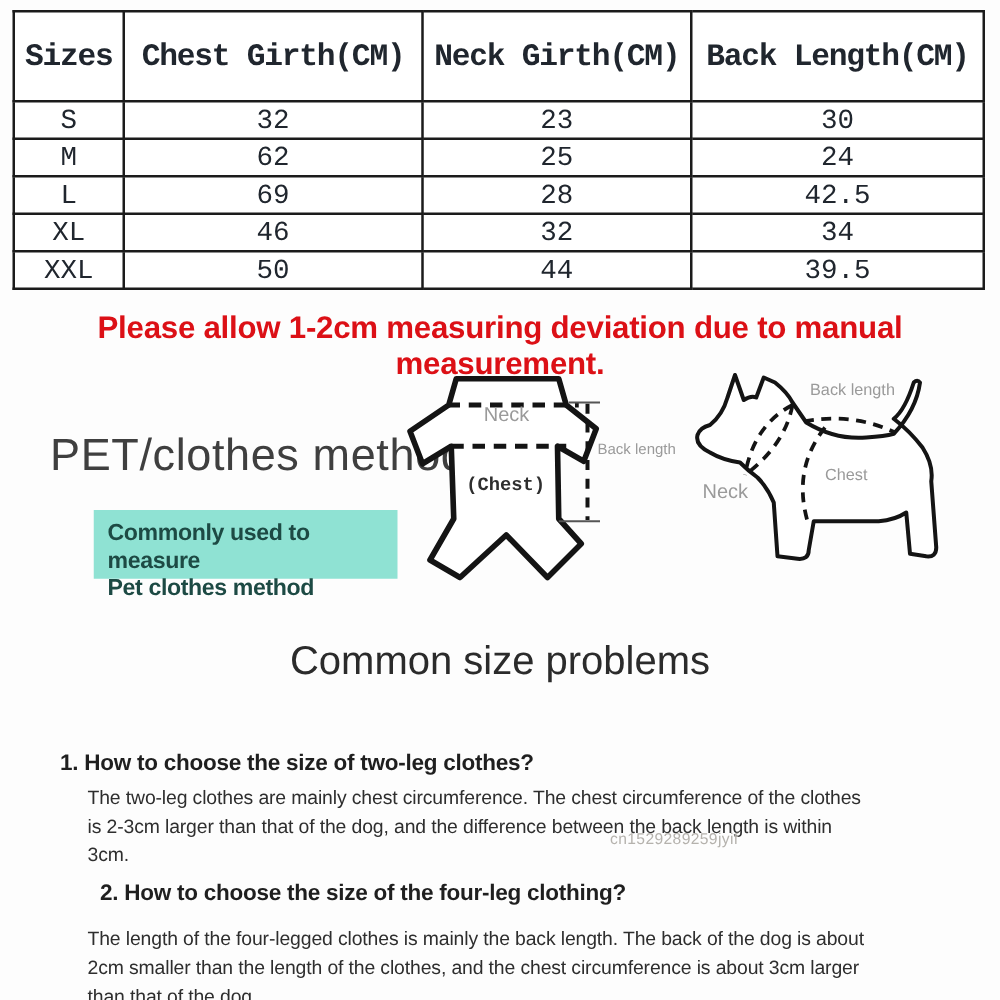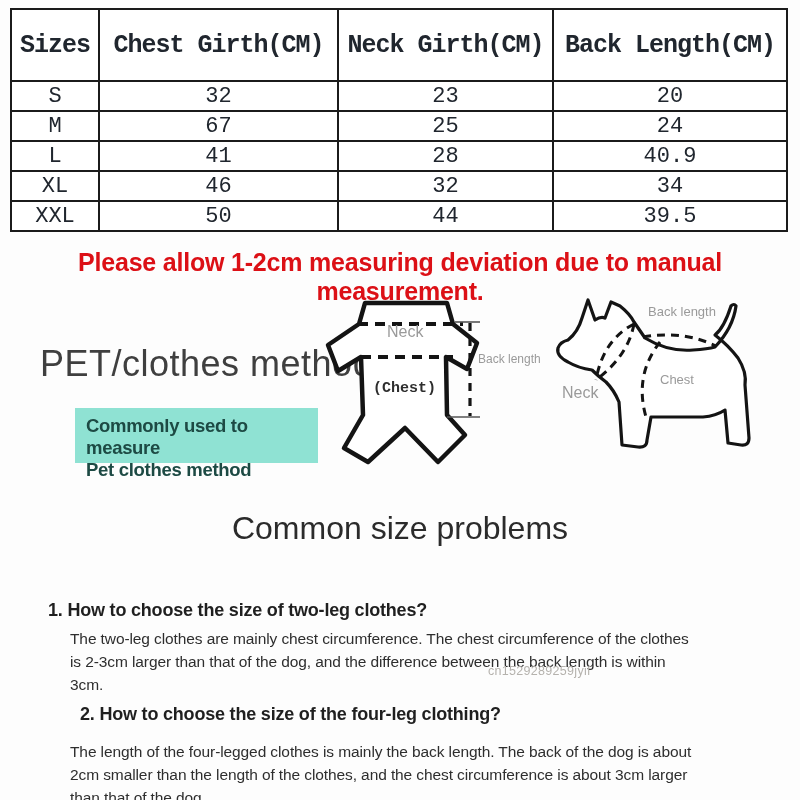--- a/index.html
+++ b/index.html
@@ -92,33 +92,33 @@
         <th>Chest Girth(CM)</th>
         <th>Neck Girth(CM)</th>
         <th>Back Length(CM)</th>
       </tr>
     </thead>
     <tbody>
       <tr>
         <td>S</td>
         <td>32</td>
         <td>23</td>
-        <td>20</td>
+        <td>30</td>
       </tr>
       <tr>
         <td>M</td>
-        <td>67</td>
+        <td>62</td>
         <td>25</td>
         <td>24</td>
       </tr>
       <tr>
         <td>L</td>
-        <td>41</td>
+        <td>69</td>
         <td>28</td>
-        <td>40.9</td>
+        <td>42.5</td>
       </tr>
       <tr>
         <td>XL</td>
         <td>46</td>
         <td>32</td>
         <td>34</td>
       </tr>
       <tr>
         <td>XXL</td>
         <td>50</td>

